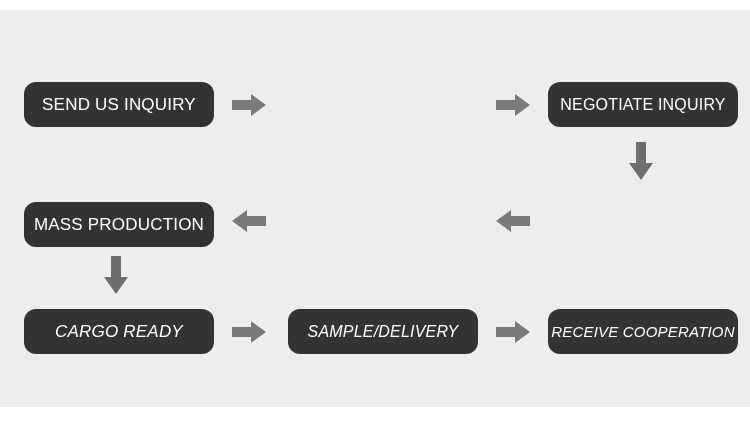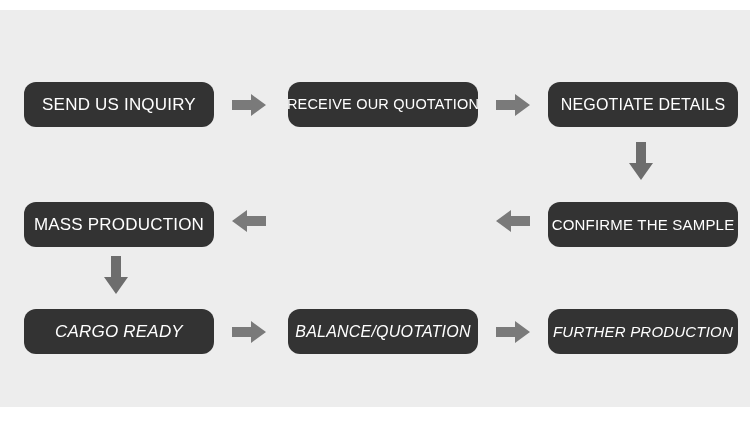--- a/index.html
+++ b/index.html
@@ -94,32 +94,29 @@
     <div class="node col-a row-1 fs-lg">
       <span class="label">SEND US INQUIRY</span>
     </div>
 
     <div class="arrow ar-h1">
       <svg width="34" height="22" viewBox="0 0 34 22" aria-hidden="true">
         <polygon points="0,6 19,6 19,0 34,11 19,22 19,16 0,16" fill="#7a7a7a"></polygon>
       </svg>
     </div>
 
-    <div class="node col-b row-1 fs-xs">
-      <span class="label">RECEIVE OUR QUOTATION</span>
-    </div>
 
     <div class="arrow ar-h2">
       <svg width="34" height="22" viewBox="0 0 34 22" aria-hidden="true">
         <polygon points="0,6 19,6 19,0 34,11 19,22 19,16 0,16" fill="#7a7a7a"></polygon>
       </svg>
     </div>
 
     <div class="node col-c row-1 fs-md">
-      <span class="label">NEGOTIATE DETAILS</span>
+      <span class="label">NEGOTIATE INQUIRY</span>
     </div>
 
     <div class="arrow ar-v1">
       <svg width="24" height="38" viewBox="0 0 24 38" aria-hidden="true">
         <polygon points="7,0 17,0 17,21 24,21 12,38 0,21 7,21" fill="#6d6d6d"></polygon>
       </svg>
     </div>
 
     <div class="node col-a row-2 fs-lg">
       <span class="label">MASS PRODUCTION</span>
@@ -131,48 +128,45 @@
       </svg>
     </div>
 
 
     <div class="arrow ar-h4">
       <svg width="34" height="22" viewBox="0 0 34 22" aria-hidden="true">
         <polygon points="34,6 15,6 15,0 0,11 15,22 15,16 34,16" fill="#7a7a7a"></polygon>
       </svg>
     </div>
 
-    <div class="node col-c row-2 fs-sm">
-      <span class="label">CONFIRME THE SAMPLE</span>
-    </div>
 
     <div class="arrow ar-v2">
       <svg width="24" height="38" viewBox="0 0 24 38" aria-hidden="true">
         <polygon points="7,0 17,0 17,21 24,21 12,38 0,21 7,21" fill="#6d6d6d"></polygon>
       </svg>
     </div>
 
     <div class="node col-a row-3 fs-lg">
       <span class="label">CARGO READY</span>
     </div>
 
     <div class="arrow ar-h5">
       <svg width="34" height="22" viewBox="0 0 34 22" aria-hidden="true">
         <polygon points="0,6 19,6 19,0 34,11 19,22 19,16 0,16" fill="#7a7a7a"></polygon>
       </svg>
     </div>
 
     <div class="node col-b row-3 fs-md">
-      <span class="label">BALANCE/QUOTATION</span>
+      <span class="label">SAMPLE/DELIVERY</span>
     </div>
 
     <div class="arrow ar-h6">
       <svg width="34" height="22" viewBox="0 0 34 22" aria-hidden="true">
         <polygon points="0,6 19,6 19,0 34,11 19,22 19,16 0,16" fill="#7a7a7a"></polygon>
       </svg>
     </div>
 
     <div class="node col-c row-3 fs-sm">
-      <span class="label">FURTHER PRODUCTION</span>
+      <span class="label">RECEIVE COOPERATION</span>
     </div>
 
   </div>
 </div>
 
 </body></html>

